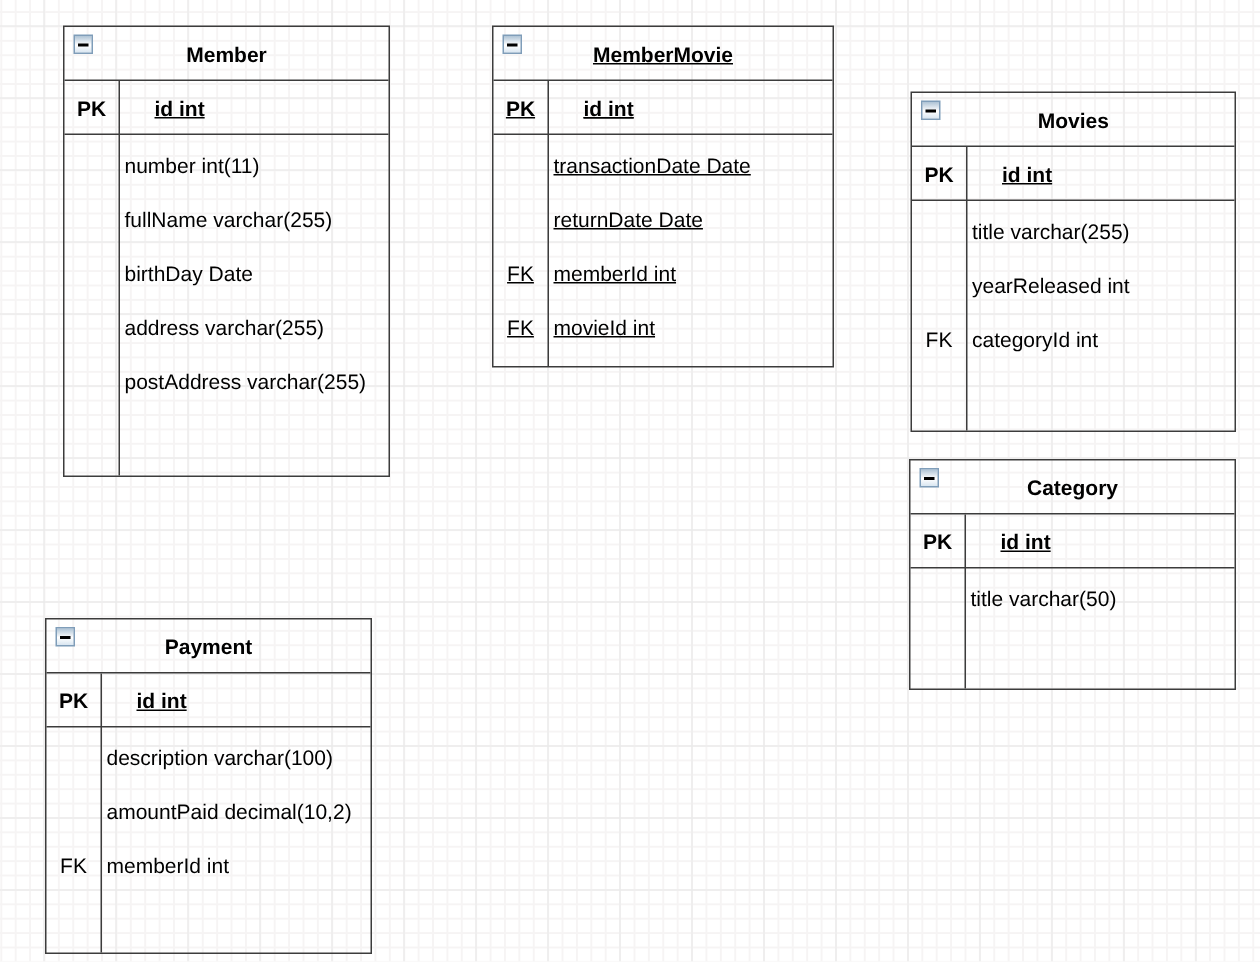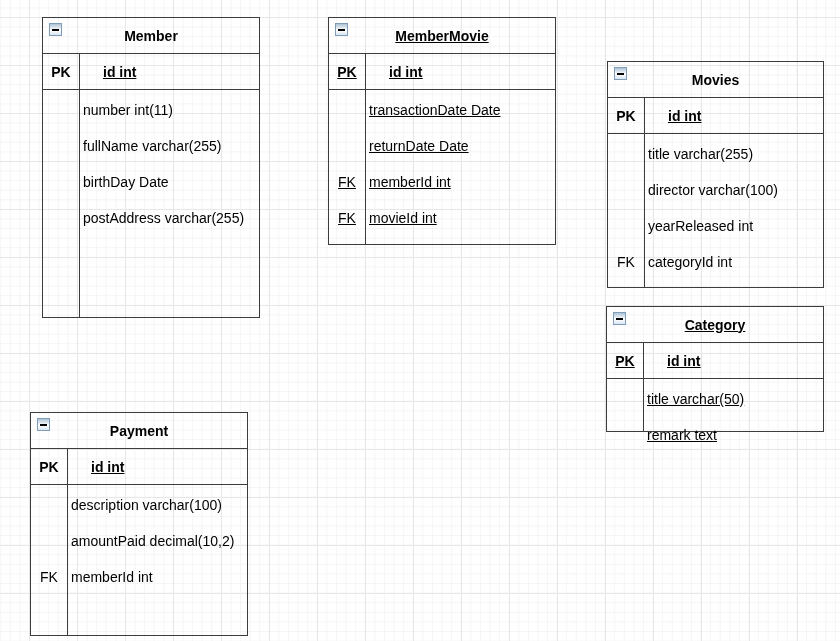--- a/index.html
+++ b/index.html
@@ -28,21 +28,21 @@
     background-position:29px 17px,29px 17px,29px 17px,29px 17px;
   }
   .entity{
     position:absolute;
     border:1.3px solid var(--stroke);
     background:transparent;
   }
   .t0{left:42px;top:17px;width:218px;height:301px;}
   .t1{left:328px;top:17px;width:228px;height:228px;text-decoration:underline;}
   .t2{left:607px;top:22px;width:217px;height:227px;margin-top:39px;}
-  .t3{left:606px;top:306px;width:218px;height:126px;text-decoration:underline;}
+  .t3{left:606px;top:306px;width:218px;height:154px;}
   .t4{left:30px;top:412px;width:218px;height:224px;}
 
   .thead{
     position:relative;
     height:36px;
     border-bottom:1.3px solid var(--stroke);
     display:flex;align-items:center;justify-content:center;
     font-weight:bold;
   }
   .collapse{
@@ -101,20 +101,24 @@
       <div class="row">
         <span class="key"></span>
         <span class="fld">fullName varchar(255)</span>
       </div>
       <div class="row">
         <span class="key"></span>
         <span class="fld">birthDay Date</span>
       </div>
       <div class="row">
         <span class="key"></span>
+        <span class="fld">address varchar(255)</span>
+      </div>
+      <div class="row">
+        <span class="key"></span>
         <span class="fld">postAddress varchar(255)</span>
       </div>
     </div>
     <div class="vline"></div>
   </div>
 
   <div class="entity t1">
     <div class="thead">
       <span class="collapse">
           <span class="minus"></span>
@@ -157,24 +161,20 @@
       <span class="key">PK</span>
       <span class="fld">id int</span>
     </div>
     <div class="tbody">
       <div class="row">
         <span class="key"></span>
         <span class="fld">title varchar(255)</span>
       </div>
       <div class="row">
         <span class="key"></span>
-        <span class="fld">director varchar(100)</span>
-      </div>
-      <div class="row">
-        <span class="key"></span>
         <span class="fld">yearReleased int</span>
       </div>
       <div class="row">
         <span class="key">FK</span>
         <span class="fld">categoryId int</span>
       </div>
     </div>
     <div class="vline"></div>
   </div>
 
@@ -187,24 +187,20 @@
     </div>
     <div class="row pkrow">
       <span class="key">PK</span>
       <span class="fld">id int</span>
     </div>
     <div class="tbody">
       <div class="row">
         <span class="key"></span>
         <span class="fld">title varchar(50)</span>
       </div>
-      <div class="row">
-        <span class="key"></span>
-        <span class="fld">remark text</span>
-      </div>
     </div>
     <div class="vline"></div>
   </div>
 
   <div class="entity t4">
     <div class="thead">
       <span class="collapse">
           <span class="minus"></span>
         </span>
       <span>Payment</span>

